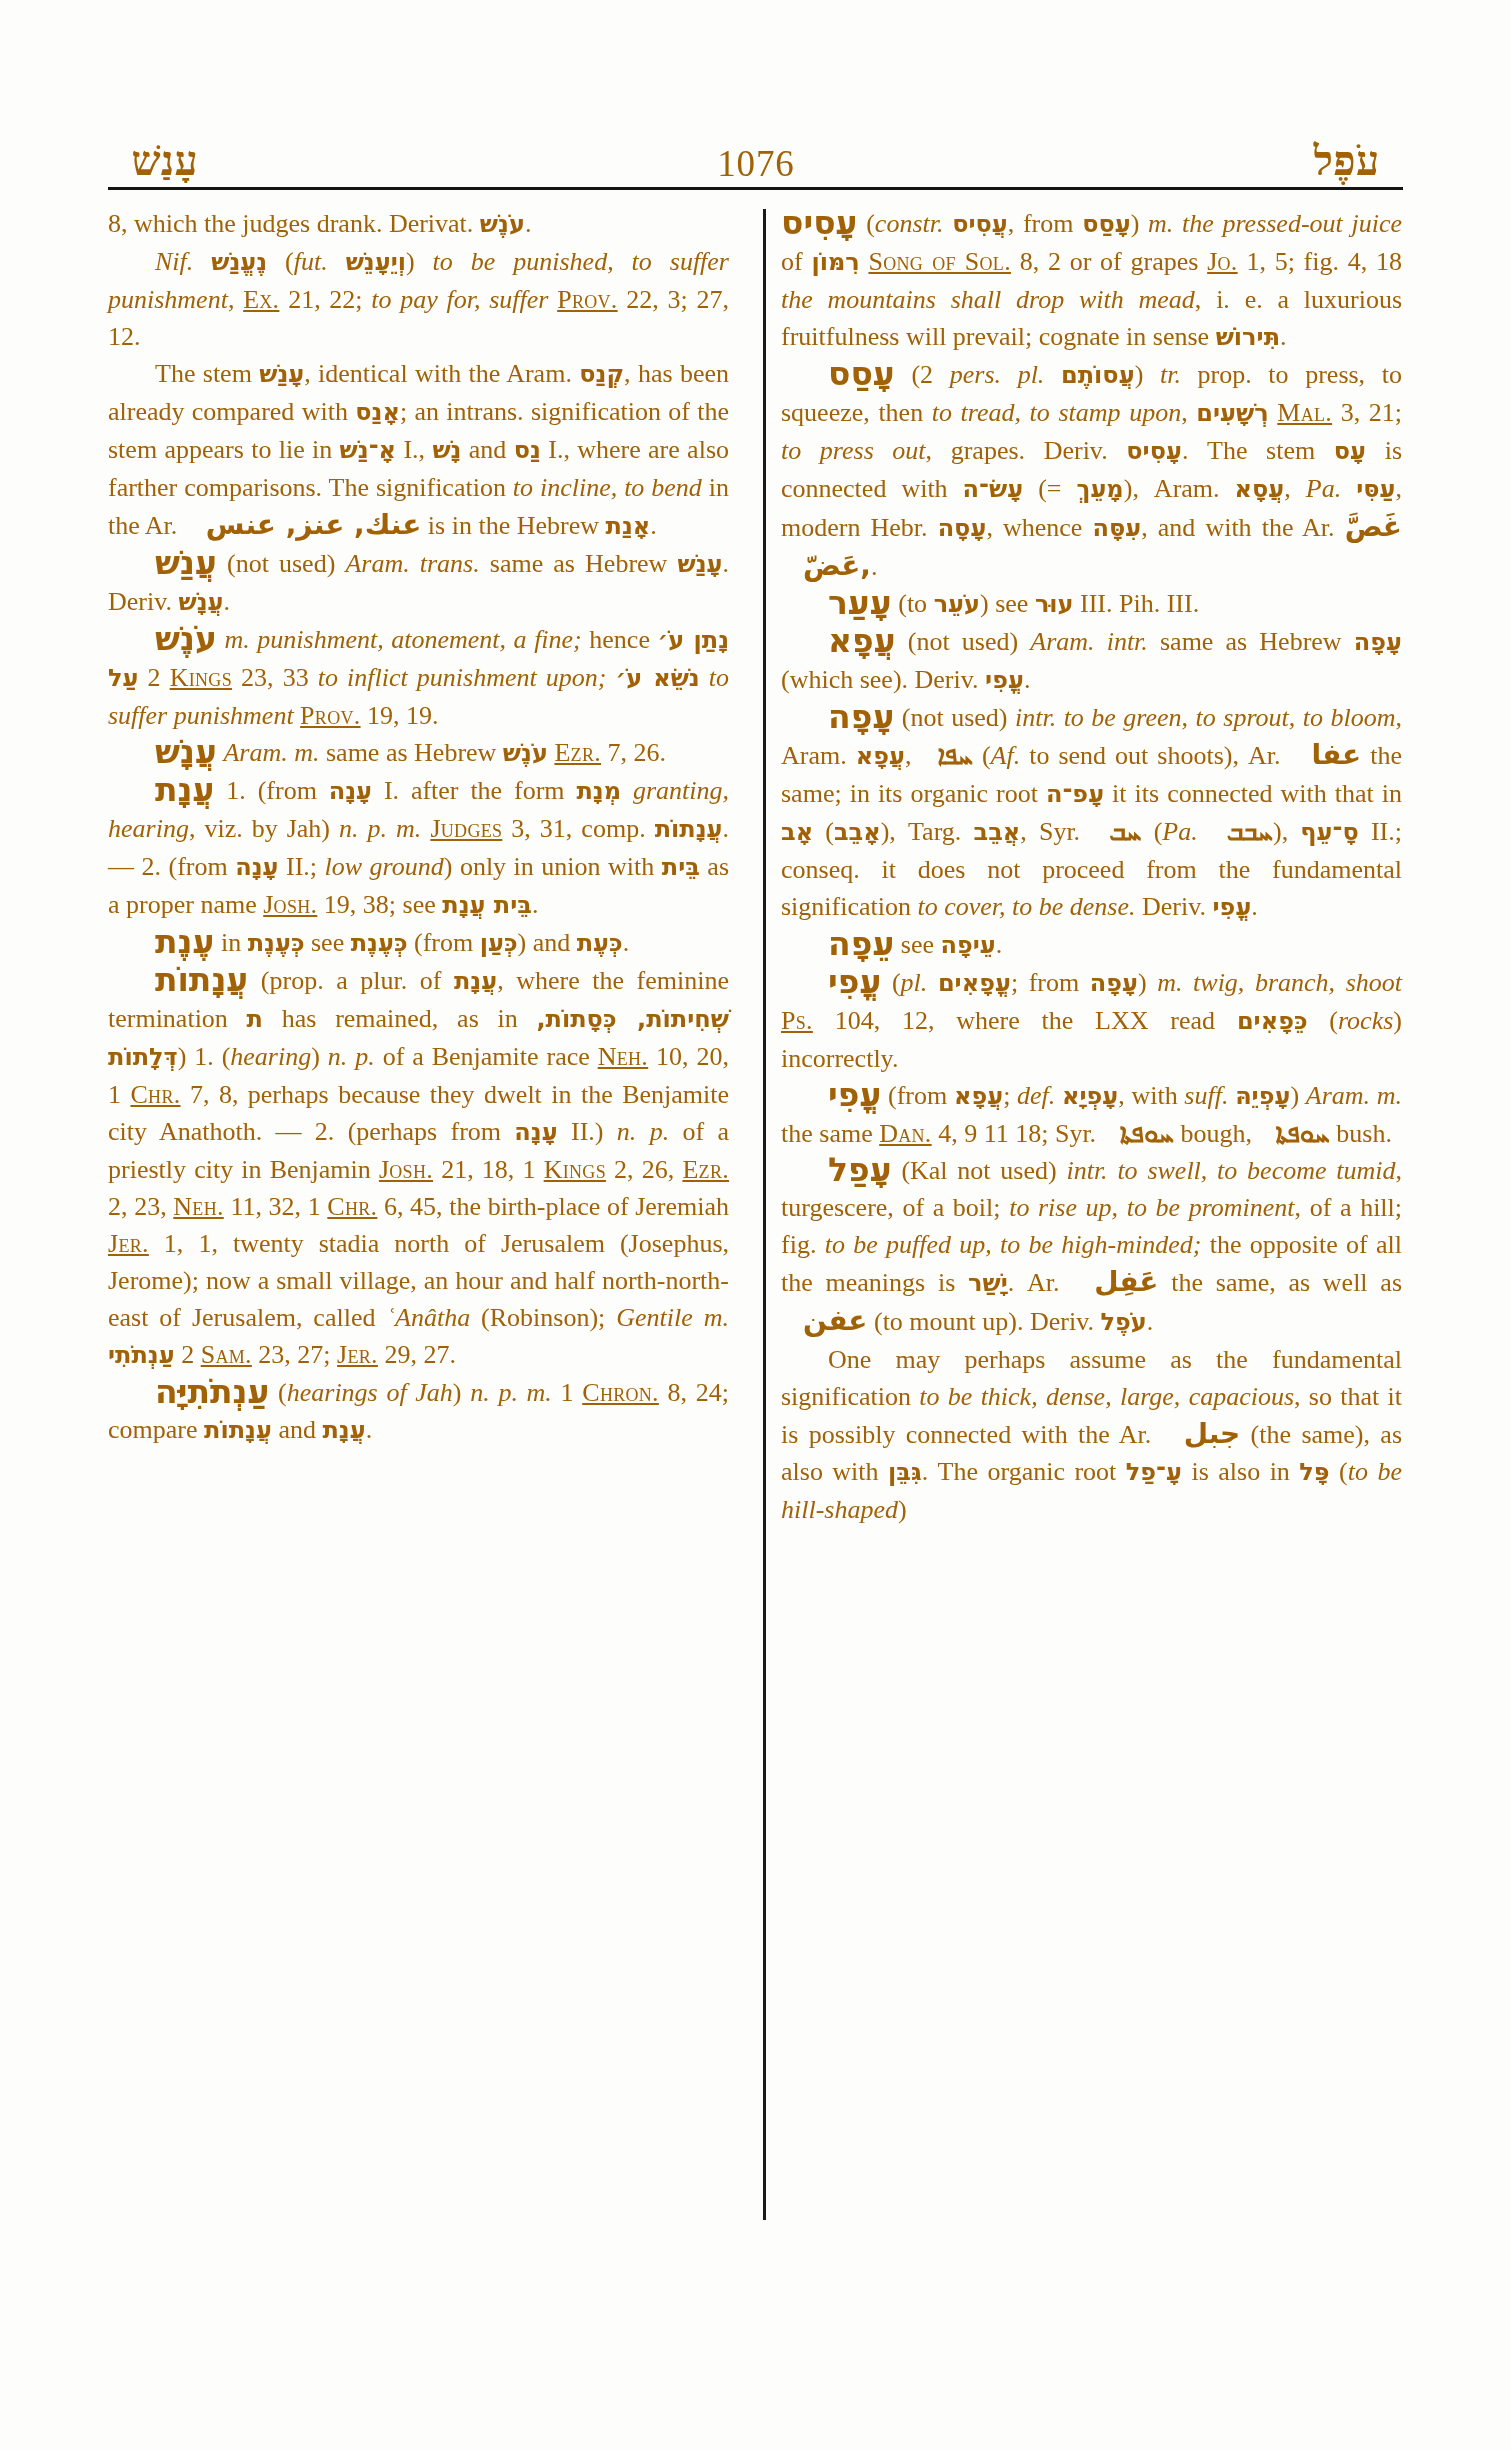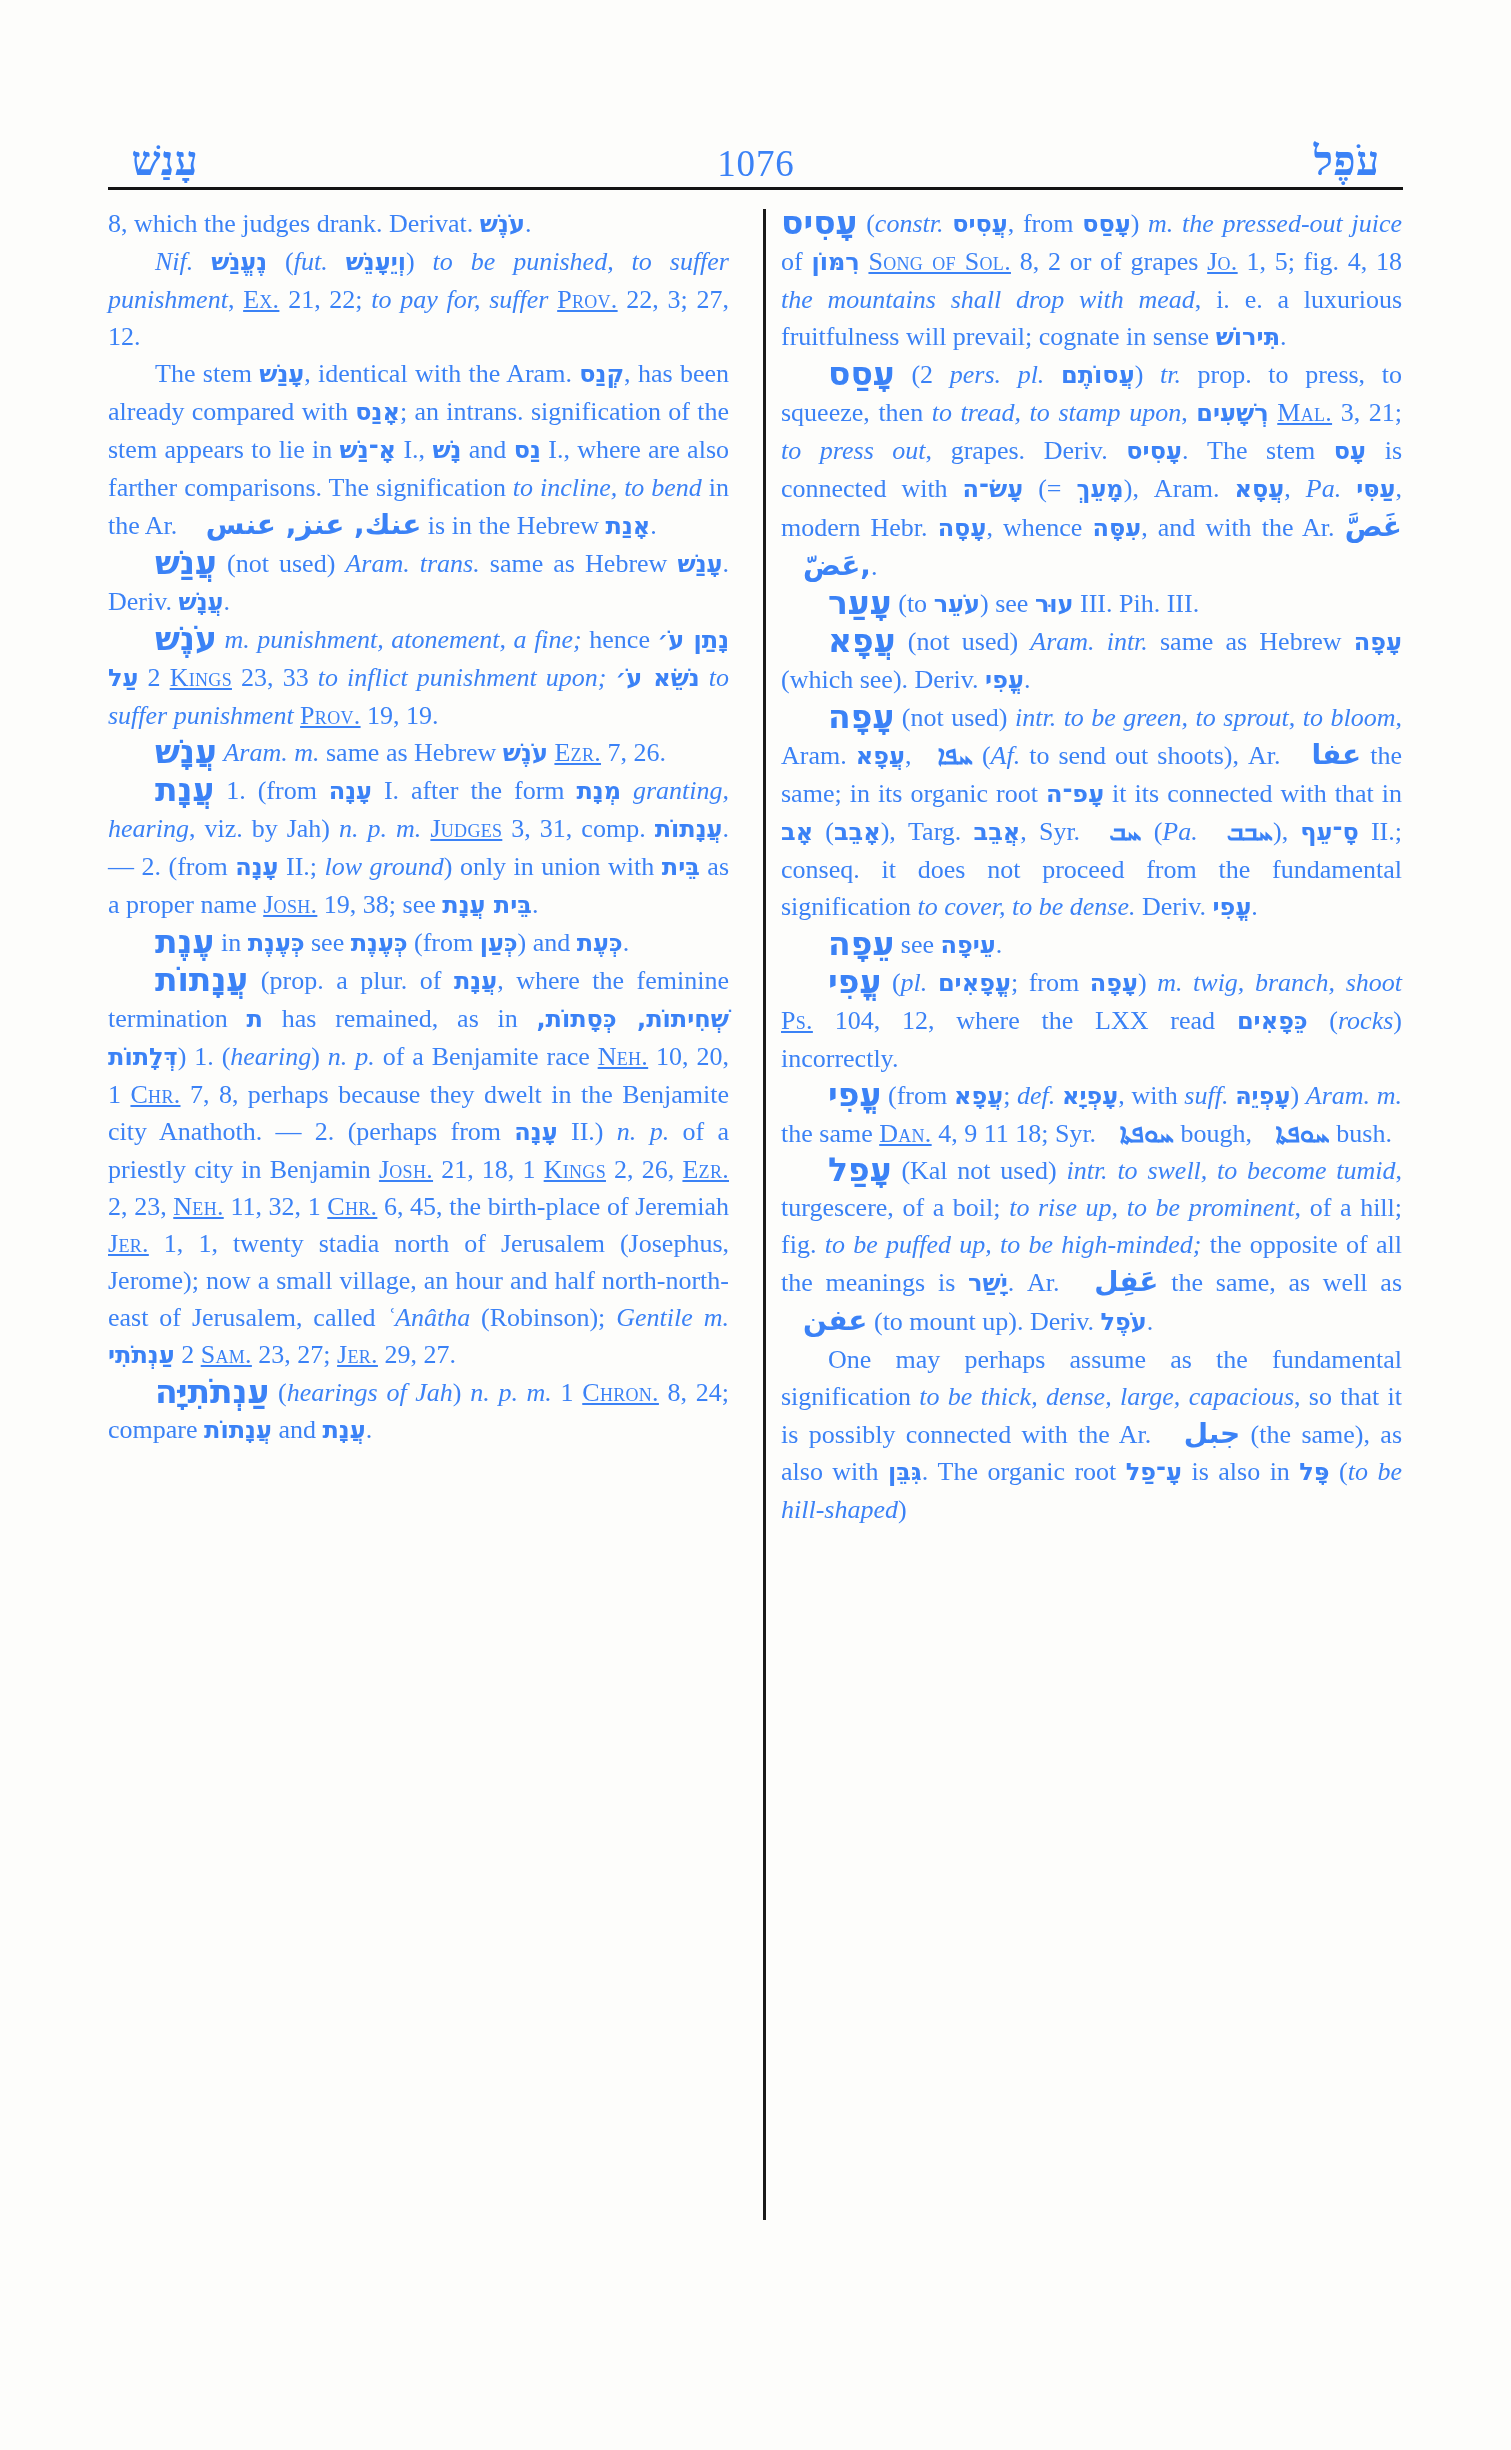--- a/index.html
+++ b/index.html
@@ -6,21 +6,21 @@
     margin: 0;
     padding: 0;
     background: #ffffff;
   }
   .page {
     position: relative;
     width: 1512px;
     height: 2450px;
     background: #fdfdfb;
     font-family: "Liberation Serif", "DejaVu Serif", serif;
-    color: #3b82f6;
+    color: #a16207;
     overflow: hidden;
   }
 
   
   .runhead {
     position: absolute;
     left: 108px;
     top: 101px;
     width: 1295px;
     height: 81px;

